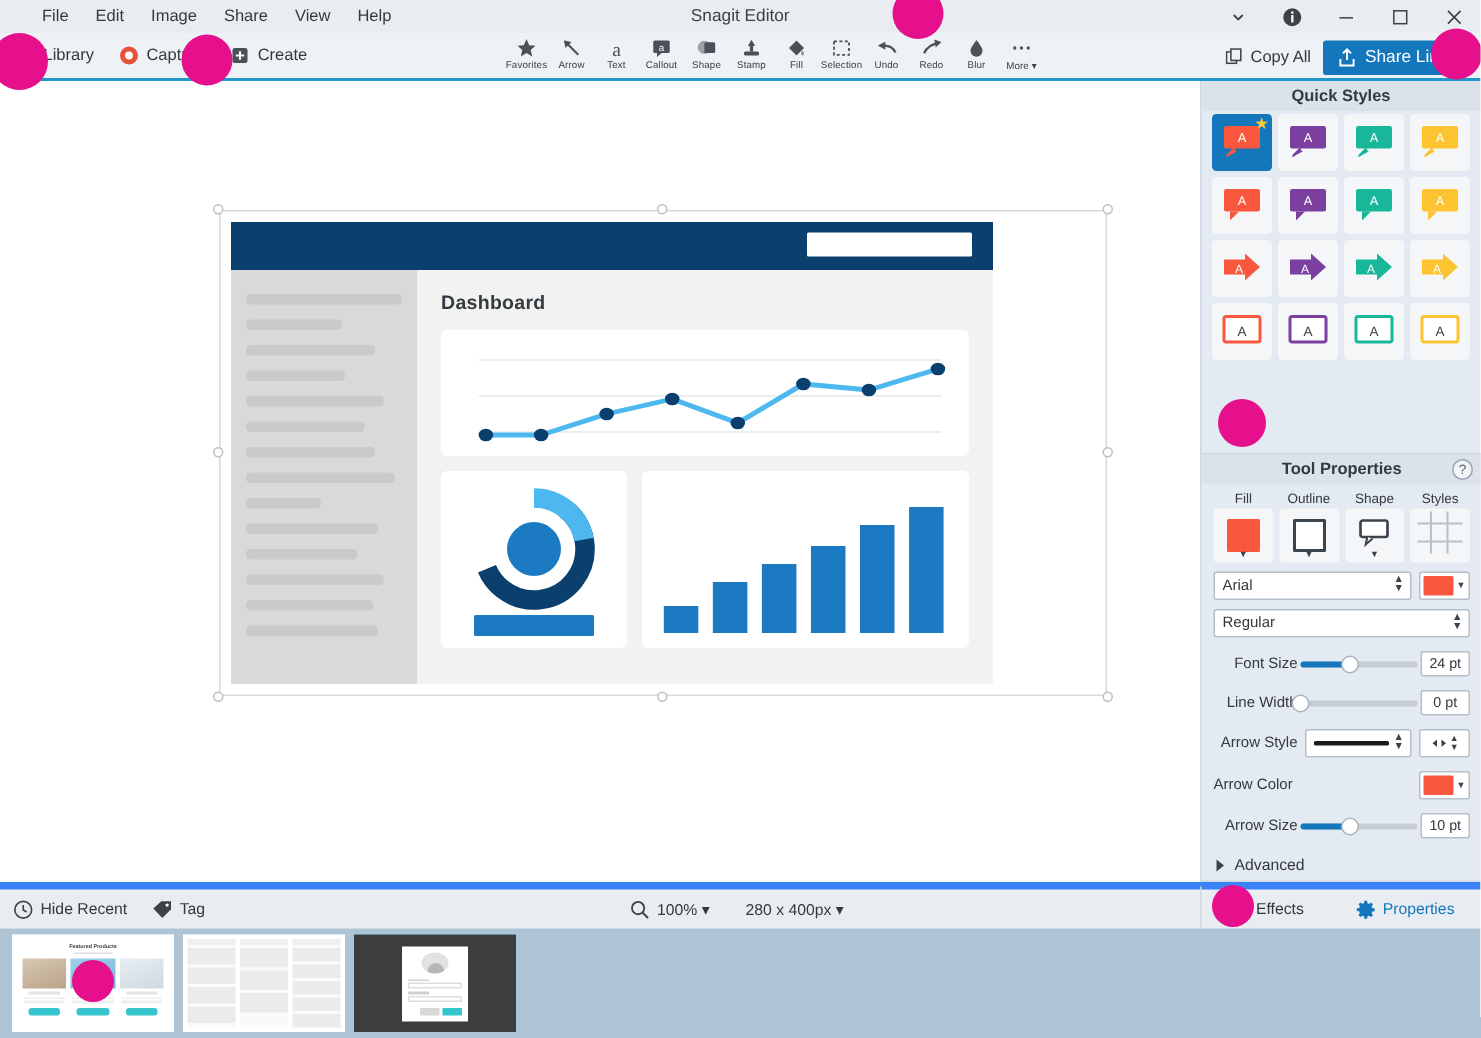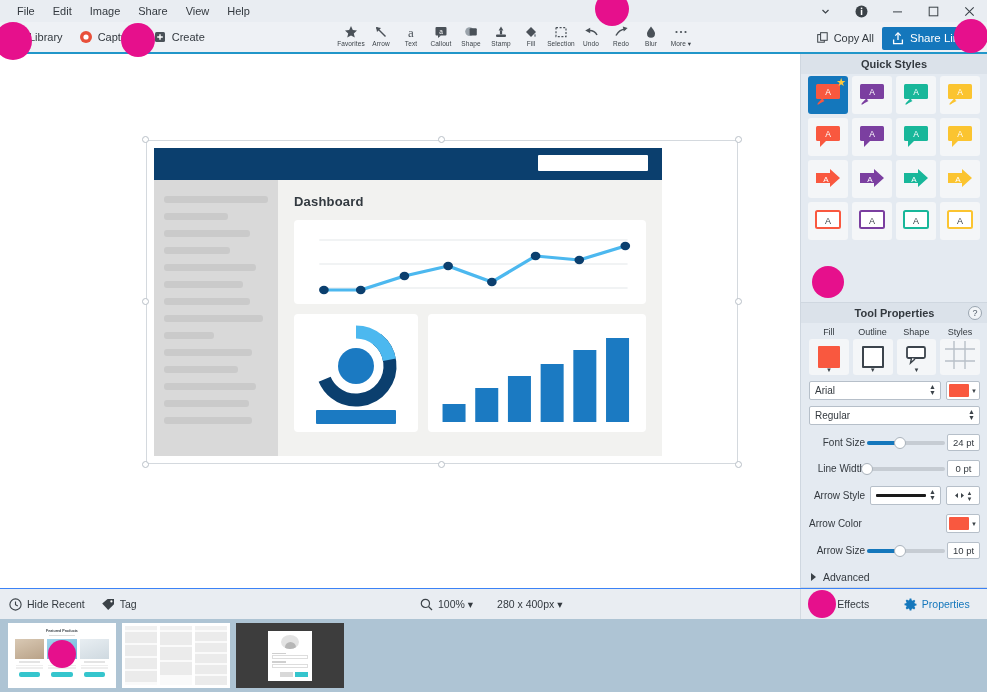--- a/index.html
+++ b/index.html
@@ -10,21 +10,21 @@
     overflow: hidden;
   }
   .app { position: relative; width: 987px; height: 692px; background: #eef1f5; }
 
   
   .titlebar {
     position: absolute; top: 0; left: 0; width: 987px; height: 22px;
     background: #e9edf2;
     display: flex; align-items: center;
   }
-  .menu { display: flex; padding-left: 8px; gap: 0px; }
+  .menu { display: flex; padding-left: 19px; gap: 0px; }
   .menu-item {
     font-size: 11px; color: #33393f; padding: 3px 9px; cursor: default;
     white-space: nowrap;
   }
   .title-center {
     position: absolute; left: 0; right: 0; text-align: center;
     font-size: 11.5px; color: #3b4248; pointer-events: none;
   }
   .win-ctl {
     position: absolute; right: 0; top: 0; height: 22px;
@@ -192,21 +192,21 @@
   .ac-lbl { font-size: 10px; color: #33393f; flex: 1; }
 
   .advanced { display: flex; align-items: center; gap: 7px; padding: 12px 10px 0 10px; }
   .adv-tri { width: 0; height: 0; border-left: 5px solid #3b4248; border-top: 4px solid transparent; border-bottom: 4px solid transparent; }
   .adv-lbl { font-size: 10.5px; color: #33393f; }
   .tp-div { position: absolute; left: 0; right: 0; bottom: 0; height: 1px; background: #cfd7e0; }
 
   
   .status {
     position: absolute; top: 588px; left: 0; width: 987px; height: 31px;
-    background: #e9edf2; border-top: 1px solid #3b82f6;
+    background: #e9edf2; border-top: 5px solid #3b82f6;
     display: flex; align-items: center;
   }
   .st-left { display: flex; align-items: center; gap: 16px; padding-left: 9px; }
   .st-item { display: flex; align-items: center; gap: 5px; font-size: 10.5px; color: #33393f; }
   .st-center { position: absolute; left: 420px; display: flex; align-items: center; gap: 24px; }
   .st-right {
     position: absolute; right: 0; width: 187px; height: 31px;
     display: flex; align-items: center; justify-content: space-around;
     border-left: 1px solid #d3dae1;
   }
@@ -232,20 +232,21 @@
 
   <div class="titlebar">
     <div class="menu">
       <div class="menu-item">File</div>
       <div class="menu-item">Edit</div>
       <div class="menu-item">Image</div>
       <div class="menu-item">Share</div>
       <div class="menu-item">View</div>
       <div class="menu-item">Help</div>
     </div>
+    <div class="title-center">Snagit Editor</div>
     <div class="win-ctl">
       <div class="win-btn">
         <svg width="9" height="9" viewBox="0 0 9 9">
             <path d="M1.5 3 L4.5 6 L7.5 3" fill="none" stroke="#3b4248" stroke-width="1.2"></path>
           </svg>
       </div>
       <div class="win-btn">
         <svg width="13" height="13" viewBox="0 0 13 13">
             <circle cx="6.5" cy="6.5" r="6" fill="#3b4248"></circle>
             <rect x="5.8" y="5" width="1.5" height="5" fill="#fff"></rect>

